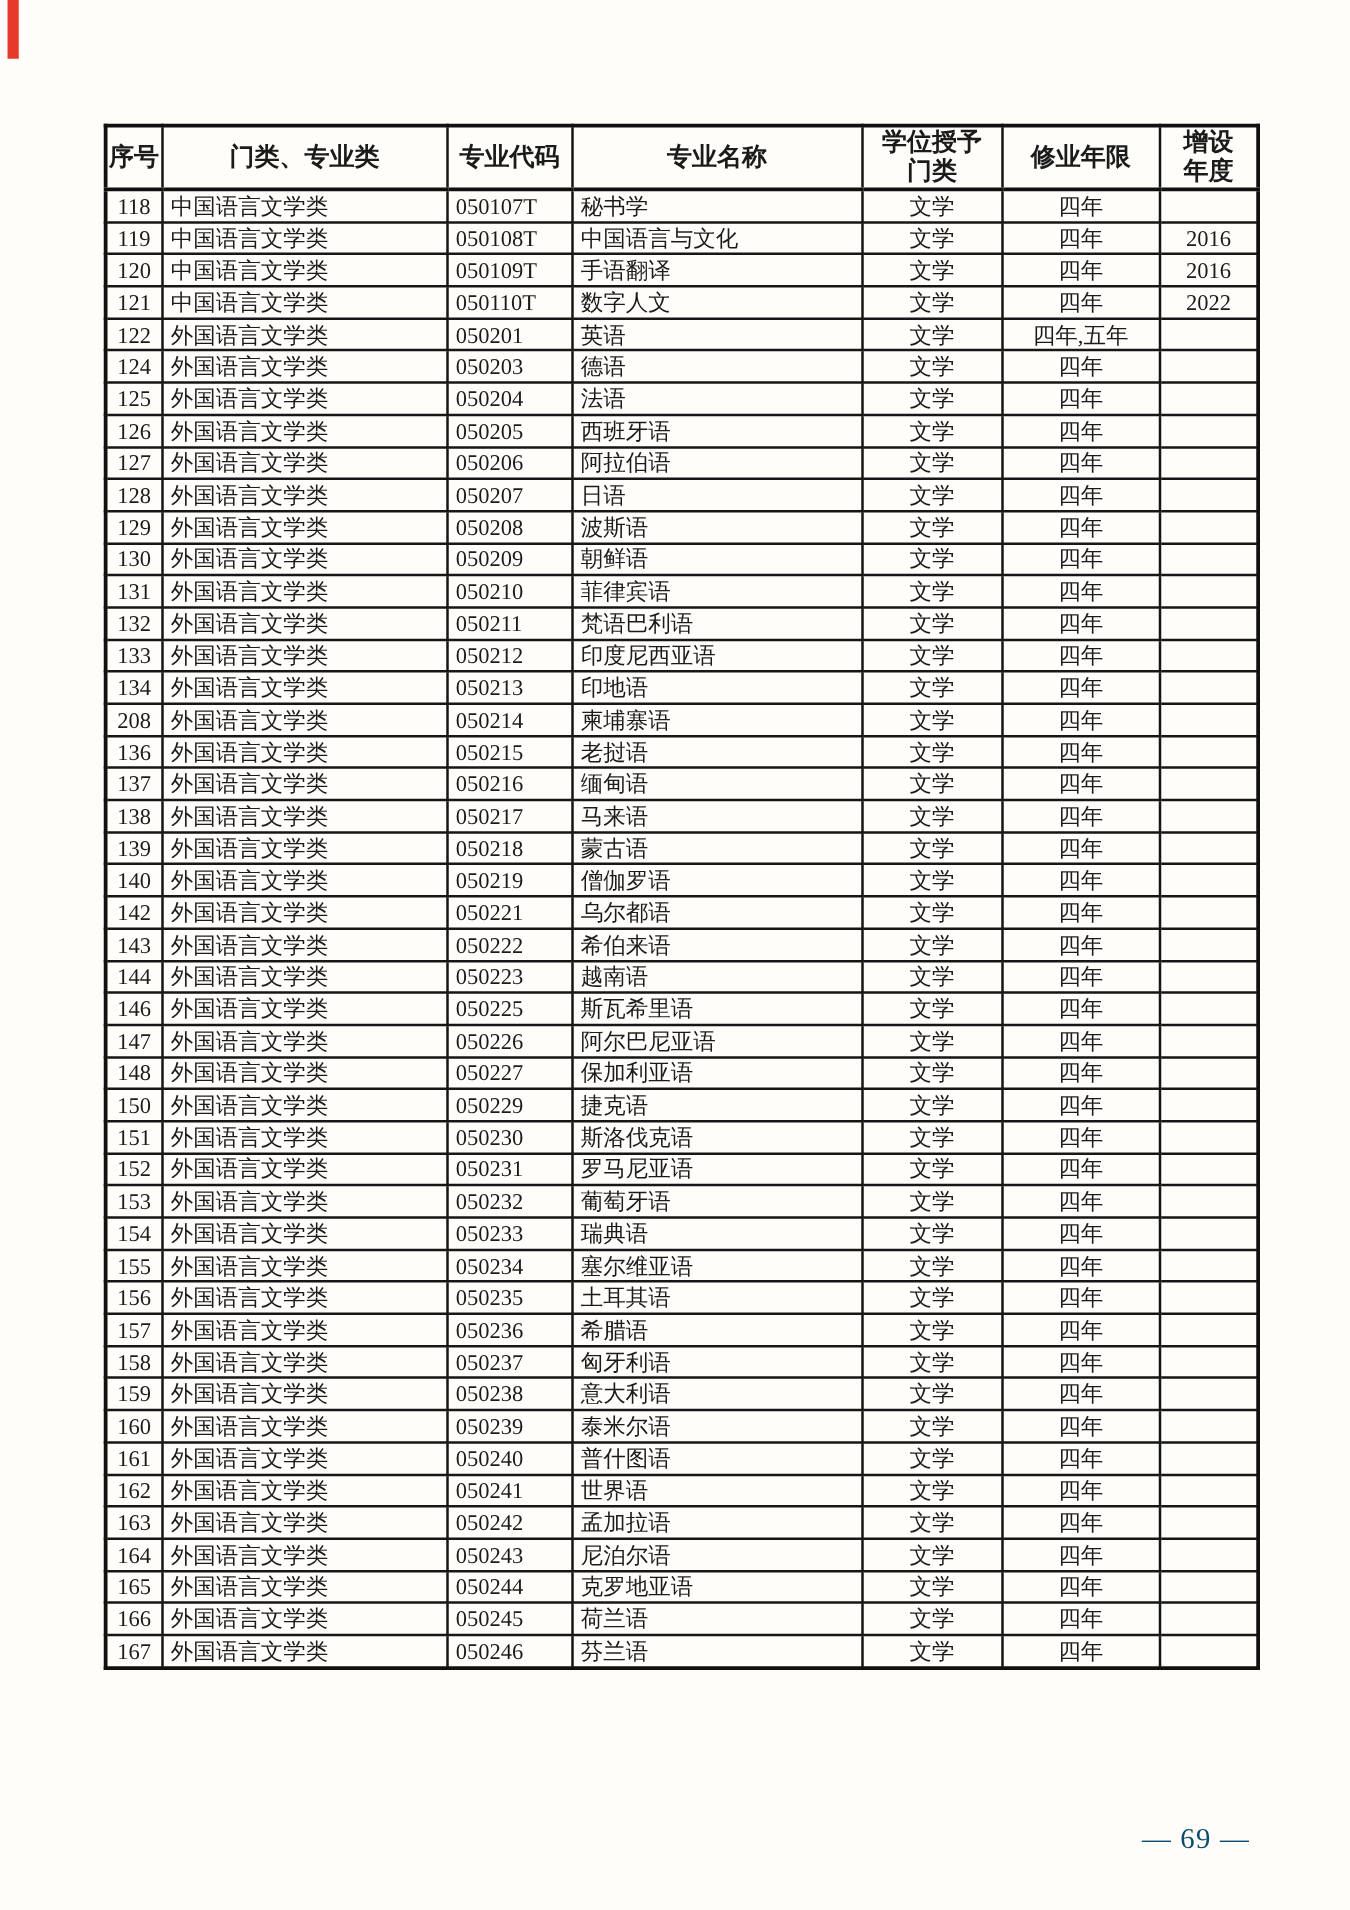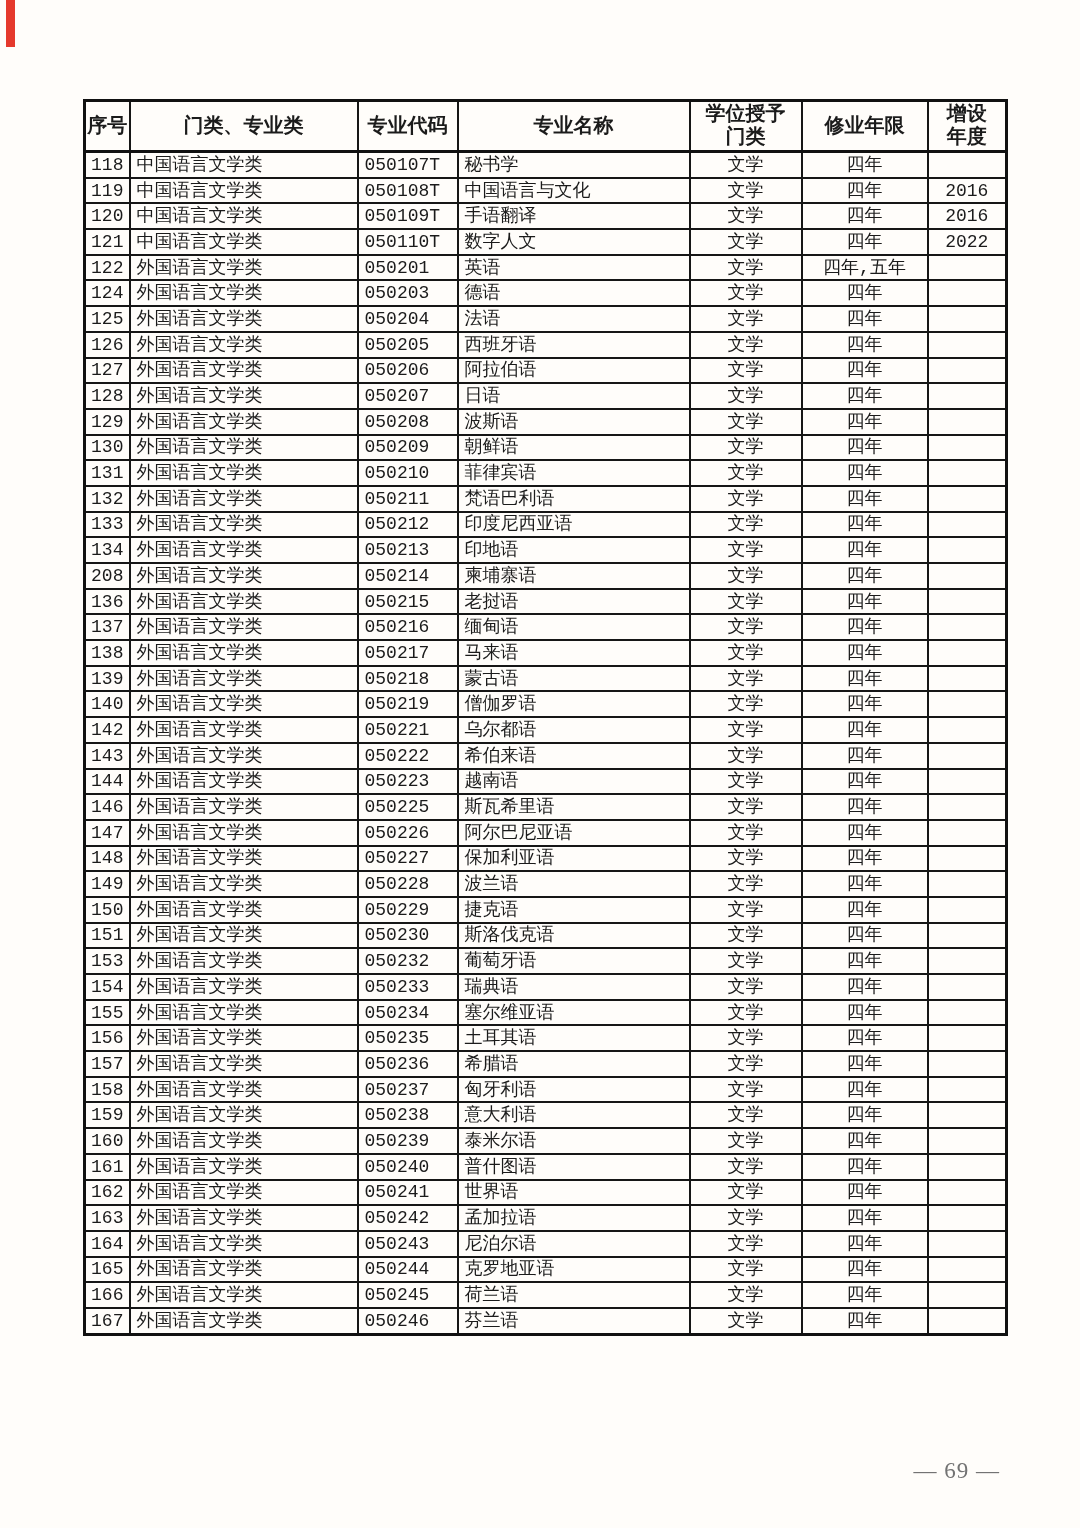--- a/index.html
+++ b/index.html
@@ -22,21 +22,20 @@
     width: 9px;
     height: 47px;
   }
   .doc-table {
     position: absolute;
     left: 83px;
     top: 99px;
     border-collapse: collapse;
     table-layout: fixed;
     width: 922px;
-    font-family: Liberation Mono, monospace;
   }
   .doc-table th, .doc-table td {
     border: 2px solid #161616;
     padding: 0;
     overflow: hidden;
     white-space: nowrap;
   }
   .doc-table {
     border: 3px solid #111;
   }
@@ -63,21 +62,21 @@
   col.c2 { width: 100px; }
   col.c3 { width: 232px; }
   col.c4 { width: 112px; }
   col.c5 { width: 126px; }
   col.c6 { width: 79px; }
   .page-footer {
     position: absolute;
     top: 1458px;
     right: 80px;
     font-size: 23px;
-    color: #737373;
+    color: #0c4a6e;
     letter-spacing: 1px;
   }
 </style>
 </head>
 <body>
 
 <div class="red-mark" style="background: rgb(229, 57, 44);"></div>
 
 <table class="doc-table">
   <colgroup>
@@ -349,42 +348,42 @@
       <tr>
         <td class="al-c">148</td>
         <td class="al-l">外国语言文学类</td>
         <td class="al-l">050227</td>
         <td class="al-l">保加利亚语</td>
         <td class="al-c">文学</td>
         <td class="al-c">四年</td>
         <td class="al-c"></td>
       </tr>
       <tr>
-        <td class="al-c">149</td>
-        <td class="al-l">外国语言文学类</td>
-        <td class="al-l">050228</td>
-        <td class="al-l">波兰语</td>
-        <td class="al-c">文学</td>
-        <td class="al-c">四年</td>
-        <td class="al-c"></td>
-      </tr>
-      <tr>
         <td class="al-c">150</td>
         <td class="al-l">外国语言文学类</td>
         <td class="al-l">050229</td>
         <td class="al-l">捷克语</td>
         <td class="al-c">文学</td>
         <td class="al-c">四年</td>
         <td class="al-c"></td>
       </tr>
       <tr>
         <td class="al-c">151</td>
         <td class="al-l">外国语言文学类</td>
         <td class="al-l">050230</td>
         <td class="al-l">斯洛伐克语</td>
+        <td class="al-c">文学</td>
+        <td class="al-c">四年</td>
+        <td class="al-c"></td>
+      </tr>
+      <tr>
+        <td class="al-c">152</td>
+        <td class="al-l">外国语言文学类</td>
+        <td class="al-l">050231</td>
+        <td class="al-l">罗马尼亚语</td>
         <td class="al-c">文学</td>
         <td class="al-c">四年</td>
         <td class="al-c"></td>
       </tr>
       <tr>
         <td class="al-c">153</td>
         <td class="al-l">外国语言文学类</td>
         <td class="al-l">050232</td>
         <td class="al-l">葡萄牙语</td>
         <td class="al-c">文学</td>

